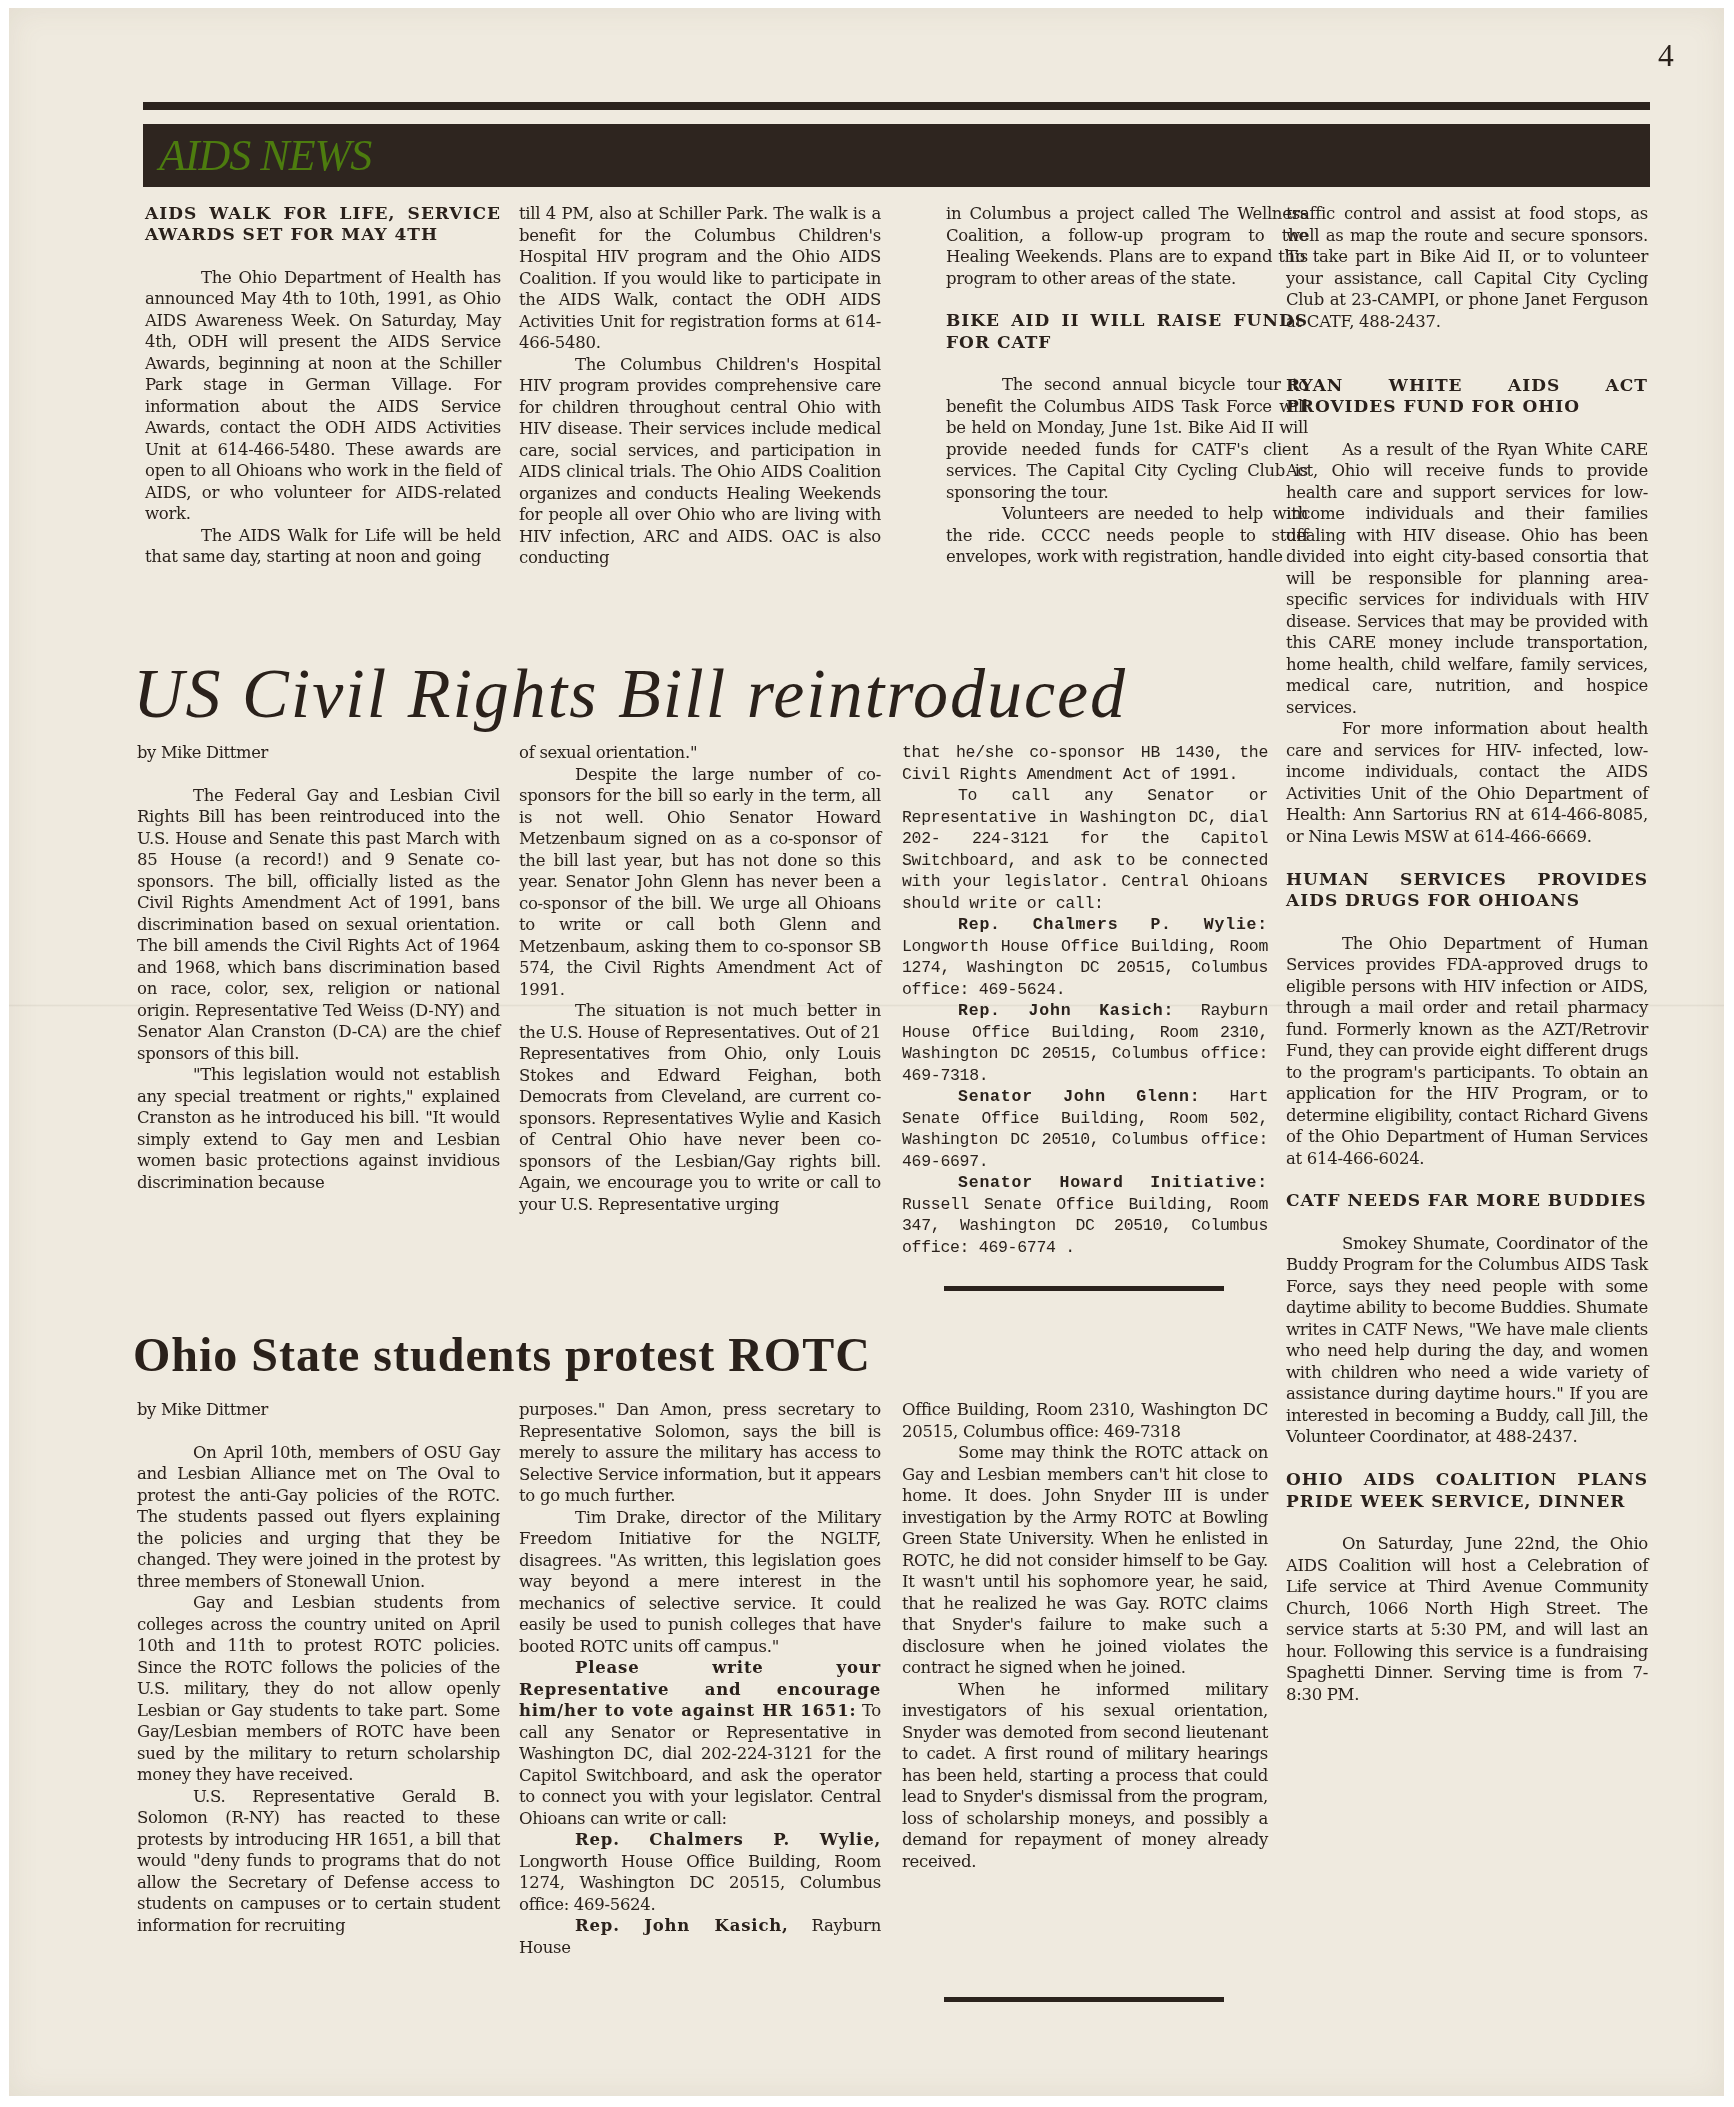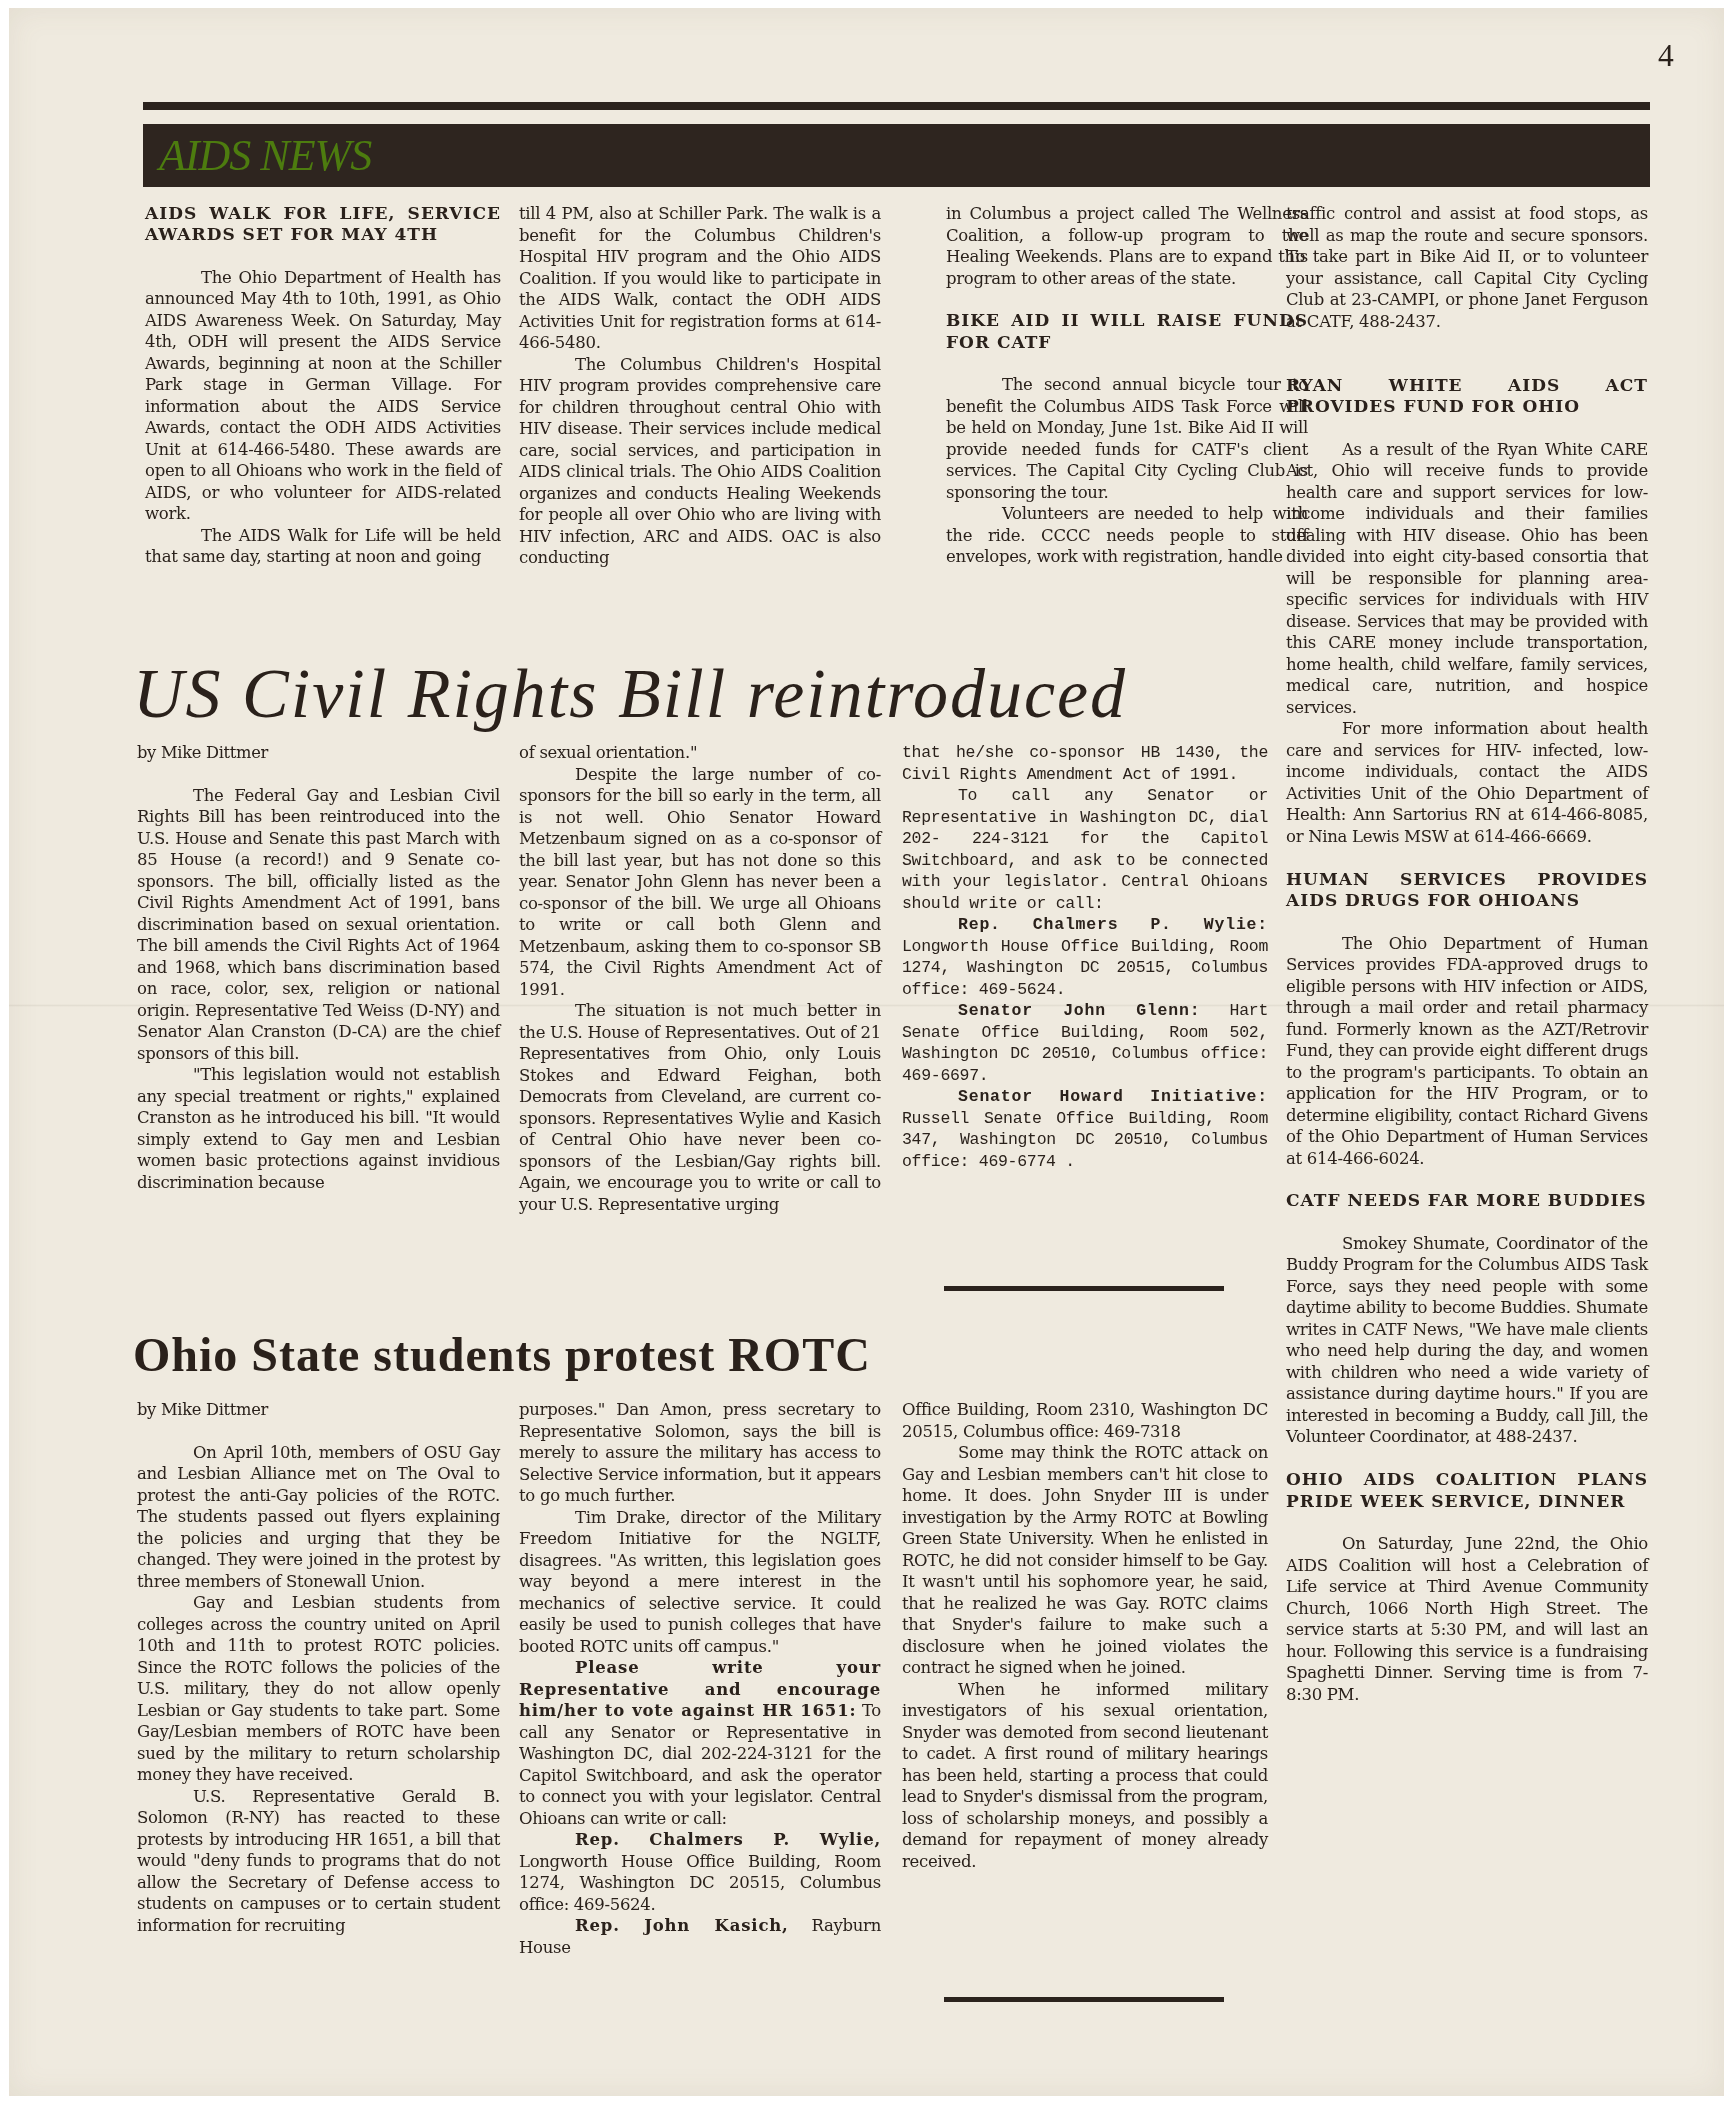--- a/index.html
+++ b/index.html
@@ -96,20 +96,21 @@
 <div class="col" style="left:519px; top:742px; width:362px;">
   <p>of sexual orientation."</p>
   <p class="ind">Despite the large number of co-sponsors for the bill so early in the term, all is not well. Ohio Senator Howard Metzenbaum signed on as a co-sponsor of the bill last year, but has not done so this year. Senator John Glenn has never been a co-sponsor of the bill. We urge all Ohioans to write or call both Glenn and Metzenbaum, asking them to co-sponsor SB 574, the Civil Rights Amendment Act of 1991.</p>
   <p class="ind">The situation is not much better in the U.S. House of Representatives. Out of 21 Representatives from Ohio, only Louis Stokes and Edward Feighan, both Democrats from Cleveland, are current co-sponsors. Representatives Wylie and Kasich of Central Ohio have never been co-sponsors of the Lesbian/Gay rights bill. Again, we encourage you to write or call to your U.S. Representative urging</p>
 </div>
 
 <div class="col" style="left:902px; top:742px; width:366px;font-family:Liberation Mono, monospace;">
   <p>that he/she co-sponsor HB 1430, the Civil Rights Amendment Act of 1991.</p>
   <p class="ind">To call any Senator or Representative in Washington DC, dial 202- 224-3121 for the Capitol Switchboard, and ask to be connected with your legislator. Central Ohioans should write or call:</p>
   <p class="ind"><b class="lead">Rep. Chalmers P. Wylie:</b><span> Longworth House Office Building, Room 1274, Washington DC  20515, Columbus office: 469-5624.</span></p>
+  <p class="ind"><b class="lead">Rep. John Kasich:</b><span> Rayburn House Office Building, Room 2310, Washington DC  20515, Columbus office: 469-7318.</span></p>
   <p class="ind"><b class="lead">Senator John Glenn:</b><span> Hart Senate Office Building, Room 502, Washington DC  20510, Columbus office: 469-6697.</span></p>
   <p class="ind"><b class="lead">Senator Howard Initiative:</b><span> Russell Senate Office Building, Room 347, Washington DC  20510, Columbus office: 469-6774 .</span></p>
 </div>
 <div class="rule-short" style="left:944px; top:1286px; width:280px;"></div>
 
 <div class="hl hl-rotc">Ohio State students protest ROTC</div>
 
 <div class="col" style="left:137px; top:1399px; width:363px;">
   <p class="byline">by Mike Dittmer</p>
   <div class="gap1"></div>

